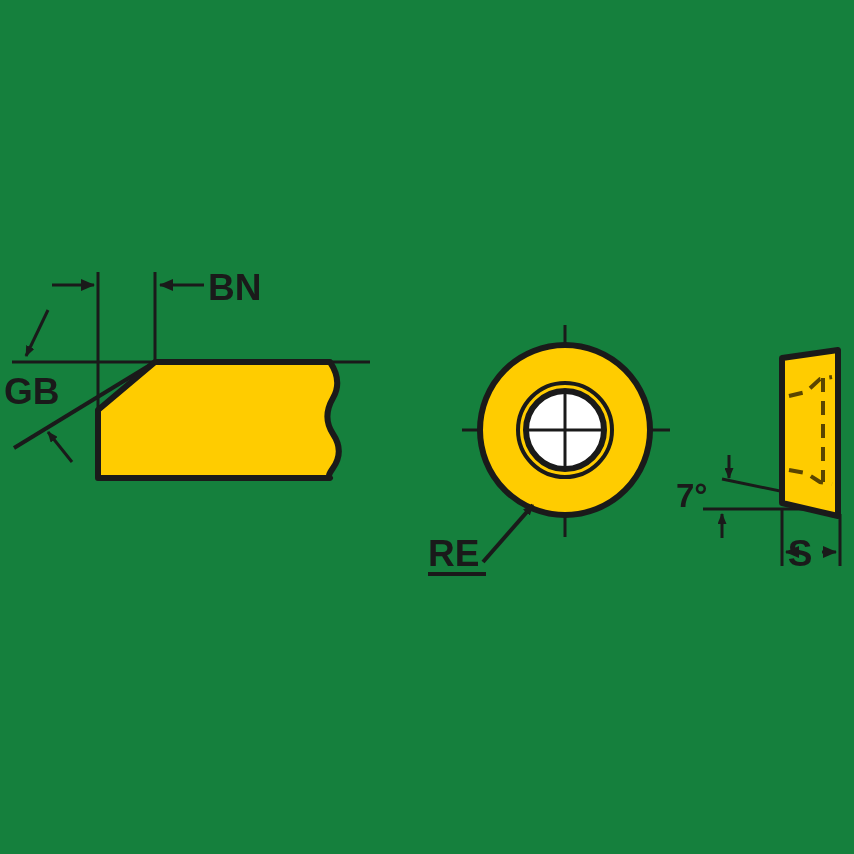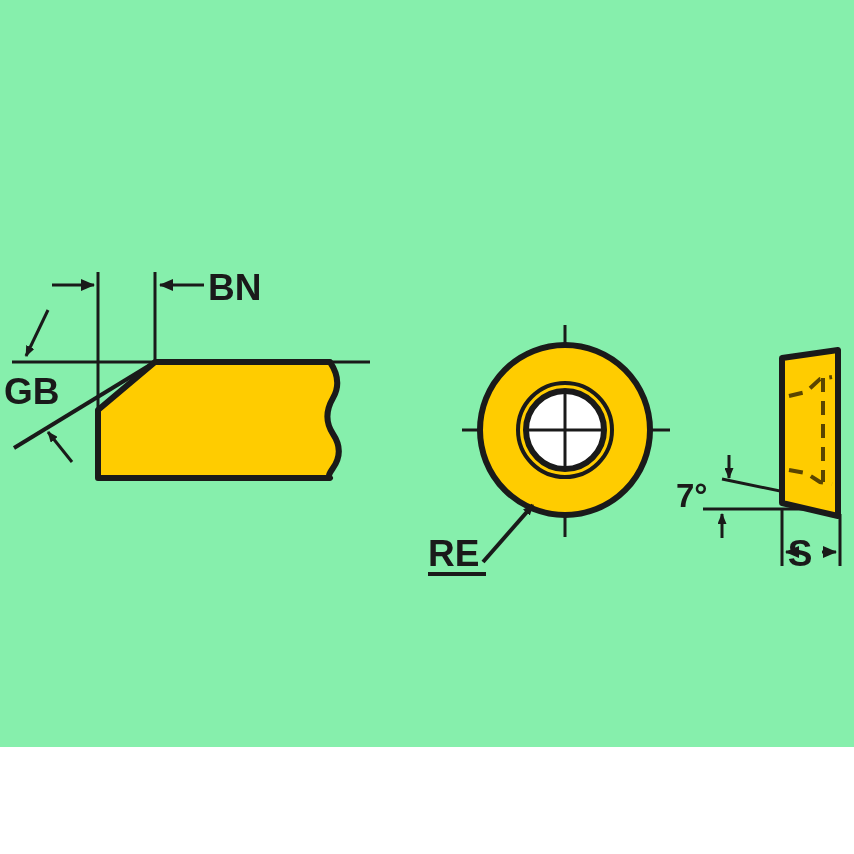--- a/index.html
+++ b/index.html
@@ -1,18 +1,18 @@
 <!DOCTYPE html>
 <html><head>
 <meta charset="utf-8">
 <style>
   html,body{margin:0;padding:0;background:#ffffff;}
   body{width:854px;height:854px;overflow:hidden;
        font-family:"Liberation Sans", sans-serif;}
-  #stage{position:relative;width:854px;height:747px;background:#86efac;}
+  #stage{position:relative;width:854px;height:854px;background:#15803d;}
   svg{display:block;position:absolute;left:0;top:0;}
   .lbl{font-family:"Liberation Sans", sans-serif;font-weight:bold;fill:#1a1a1a;}
 </style>
 </head>
 <body>
 
 <div id="stage">
 
   <svg width="854" height="854" viewBox="0 0 854 854">
 

